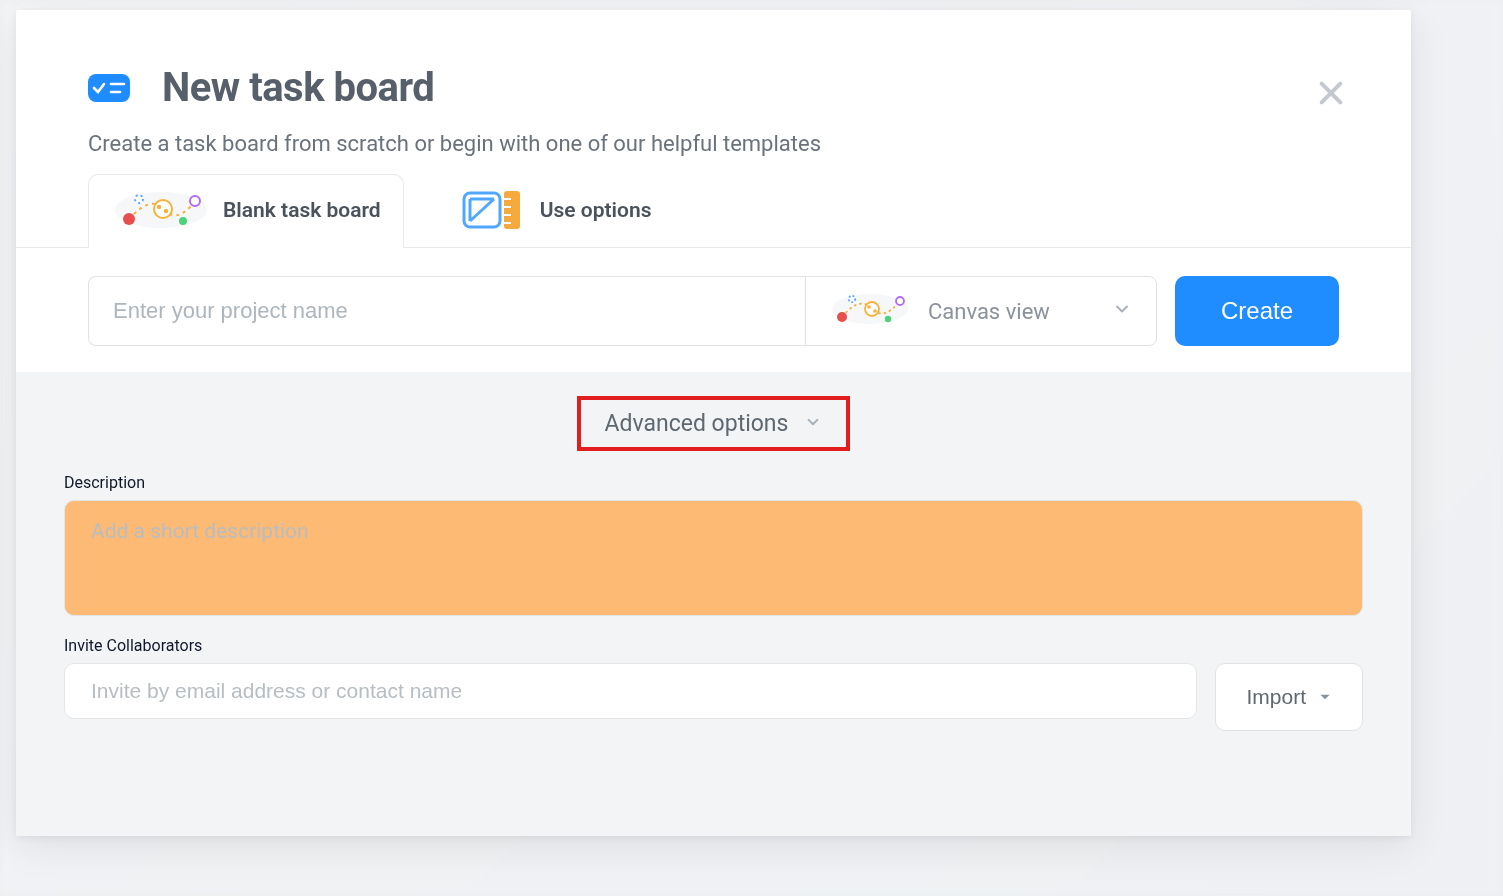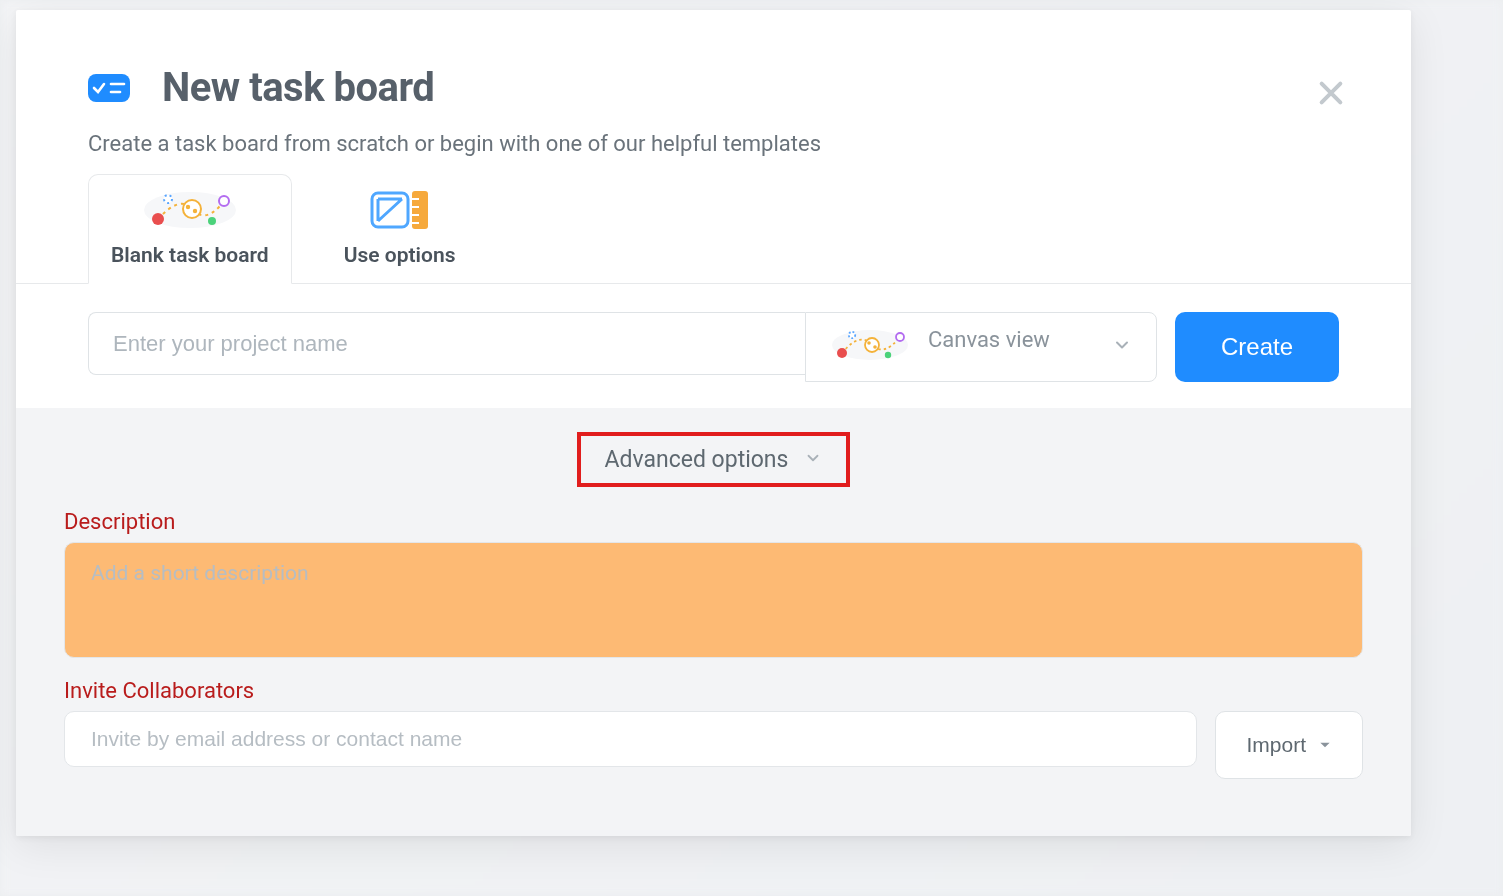--- a/index.html
+++ b/index.html
@@ -77,21 +77,21 @@
   }
   .tabs {
     display: flex;
     gap: 30px;
     padding: 0 72px;
     border-bottom: 1px solid #e7e9eb;
     align-items: flex-end;
   }
   .tab {
     display: flex;
-    flex-direction: column;
+    flex-direction: row;
     align-items: center;
     padding: 14px 22px 16px;
     cursor: pointer;
     border-radius: 10px 10px 0 0;
     gap: 12px;
     position: relative;
   }
   .tab.active {
     border: 1px solid #e7e9eb;
     border-bottom: 1px solid #fff;
@@ -106,21 +106,21 @@
   .tab-icon-wrap { width: 100px; height: 42px; display:flex; align-items:center; justify-content:center; }
   .tab-icon-wrap svg { width:100%; height:100%; }
   .main-row {
     display: flex;
     gap: 18px;
     align-items: stretch;
     padding: 28px 72px 26px;
   }
   .project-name {
     flex: 1;
-    height: 63px;
+    height: 70px;
     border: 1px solid #dfe3e6;
     border-right-width: 0;
     border-radius: 8px 0 0 8px;
     font-size: 22px;
     padding: 0 24px;
     color: #495058;
     outline: none;
   }
   .project-name::placeholder { color: #aeb6bd; }
   .view-select {
@@ -130,21 +130,21 @@
     border: 1px solid #dfe3e6;
     border-left-width: 1px;
     border-radius: 0 8px 8px 0;
     display: flex;
     align-items: center;
     padding: 0 24px;
     gap: 16px;
     cursor: pointer;
     justify-content: space-between;
   }
-  .view-select-left { display:flex; gap:18px; }
+  .view-select-left { display:flex; align-items:center; gap:18px; }
   .view-select-label { font-size: 22px; color: #8a939b; }
   .chevron { color:#a9b1b8; }
   .create-btn {
     height: 70px;
     padding: 0 46px;
     border: none;
     background: #1f8cff;
     color: #fff;
     font-size: 24px;
     font-weight: 500;
@@ -170,22 +170,22 @@
     gap: 16px;
     font-size: 23px;
     color: #5e6870;
     cursor: pointer;
     padding: 10px 24px;
   }
   .adv-highlight {
     border: 4px solid #e11d1d;
   }
   .section-label {
-    font-size: 22px;
-    color: #b91c1c;
+    font-size: 16px;
+    color: #0f172a;
     margin-bottom: 8px;
   }
   .desc-box {
     width: 100%;
     height: 116px;
     border: 1px solid #e3e6e9;
     background: #fdba74;
     border-radius: 10px;
     padding: 18px 26px;
     font-size: 21px;

